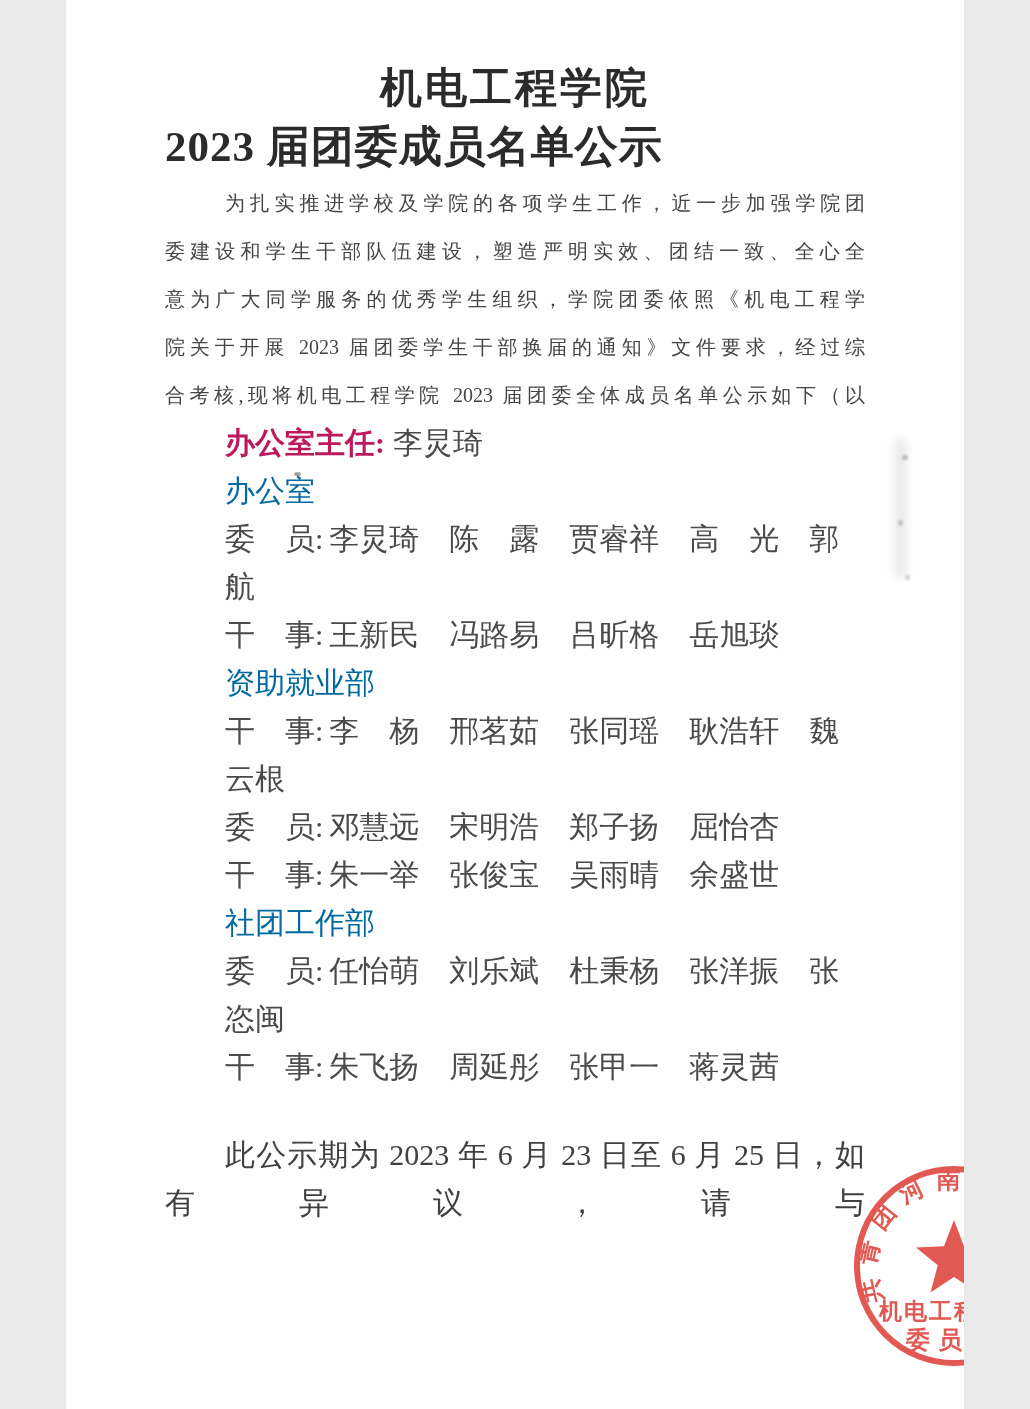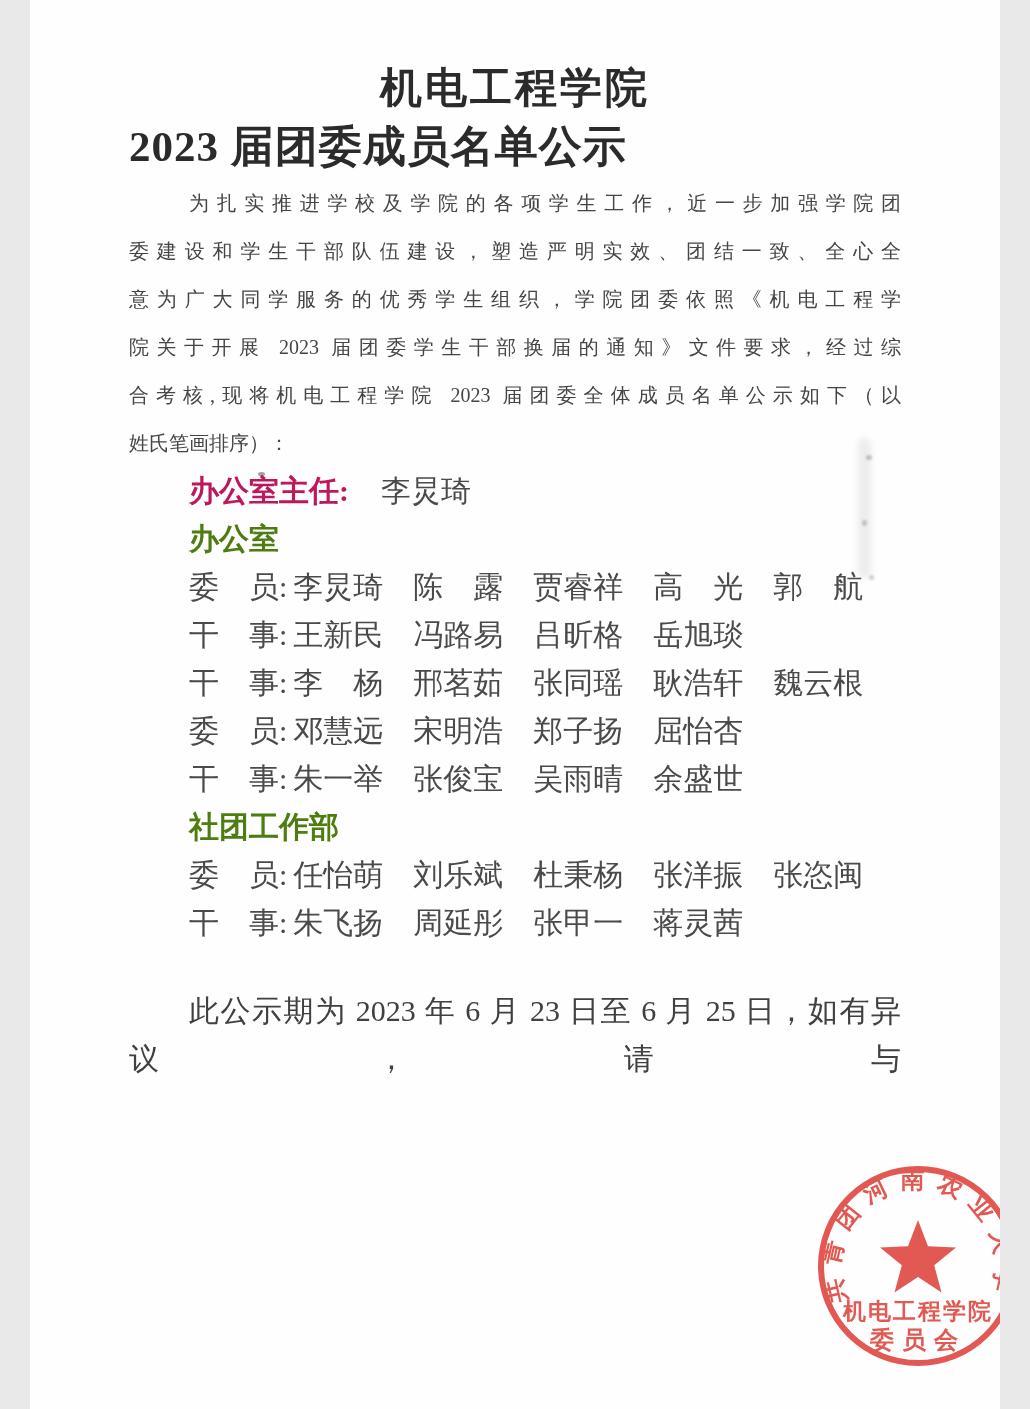--- a/index.html
+++ b/index.html
@@ -1,18 +1,18 @@
 <!DOCTYPE html>
 <html><head>
 <meta charset="utf-8">
 <style>
   html,body { margin:0; padding:0; background:#e9e9e9; }
   .page {
     position: relative;
-    width: 970px;
+    width: 898px;
     height: 1409px;
     margin: 0 auto;
     background: #fefefe;
     font-family: "Liberation Serif", "DejaVu Serif", serif;
     color: #424242;
     overflow: hidden;
   }
   .content { padding: 60px 99px 0 99px; }
 
   .title1 {
@@ -24,22 +24,22 @@
     color: #2b2b2b; line-height: 62px; letter-spacing: 1px;
   }
 
   .intro { margin-top: 1px; font-size: 20px; line-height: 48px; color: #454545; }
   .iline { white-space: nowrap; }
   .jlast { text-align: justify; text-align-last: justify; white-space: normal; }
   .indent { text-indent: 60px; }
 
   .roster { padding-left: 60px; font-size: 30px; line-height: 48px; color: #4a4a4a; }
   .director-label { font-weight: 700; color: #be185d; }
-  .director-name { margin-left: 32px; text-align: center; }
-  .section-title { font-weight: 700; color: #4d7c0f; }
+  .director-name { margin-left: 8px; text-align: center; }
+  .section-title { font-weight: 400; color: #0369a1; }
   .names { margin-left: 6px; }
 
   .closing { margin-top: 40px; font-size: 30px; line-height: 48px; color: #404040; }
 
   .seal {
     position: absolute; left: 778px; top: 1156px;
     width: 220px; height: 220px;
     opacity: 0.88; mix-blend-mode: multiply;
   }
 
@@ -61,40 +61,40 @@
 
     <div class="title1">机电工程学院</div>
     <div class="title2">2023 届团委成员名单公示</div>
 
     <div class="intro">
       <div class="iline jlast indent">为扎实推进学校及学院的各项学生工作，近一步加强学院团</div>
       <div class="iline jlast">委建设和学生干部队伍建设，塑造严明实效、团结一致、全心全</div>
       <div class="iline jlast">意为广大同学服务的优秀学生组织，学院团委依照《机电工程学</div>
       <div class="iline jlast">院关于开展 2023 届团委学生干部换届的通知》文件要求，经过综</div>
       <div class="iline jlast">合考核,现将机电工程学院 2023 届团委全体成员名单公示如下（以</div>
-      <div class="iline">姓氏笔画排序）：</div>
     </div>
 
     <div class="roster">
 
       <div class="director-line">
         <span class="director-label">办公室主任:</span><span class="director-name">李炅琦</span>
       </div>
 
       <div class="section">
         <div class="section-title">办公室</div>
         <div class="member-row">
           <span class="role">委　员:</span><span class="names">李炅琦　陈　露　贾睿祥　高　光　郭　航</span>
         </div>
         <div class="member-row">
           <span class="role">干　事:</span><span class="names">王新民　冯路易　吕昕格　岳旭琰</span>
         </div>
       </div>
 
       <div class="section">
+        <div class="section-title">资助就业部</div>
         <div class="member-row">
           <span class="role">干　事:</span><span class="names">李　杨　邢茗茹　张同瑶　耿浩轩　魏云根</span>
         </div>
       </div>
 
       <div class="section">
         <div class="member-row">
           <span class="role">委　员:</span><span class="names">邓慧远　宋明浩　郑子扬　屈怡杏</span>
         </div>
         <div class="member-row">

